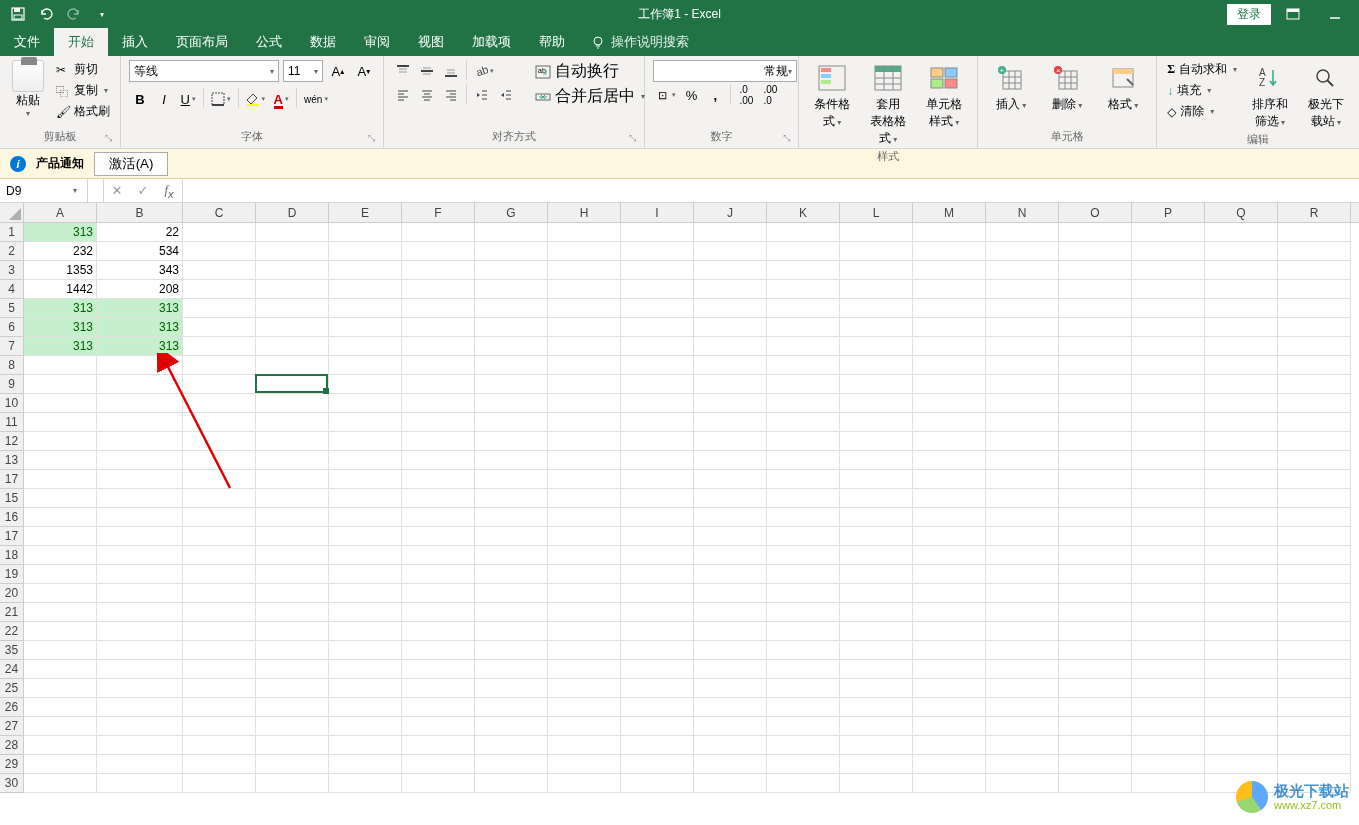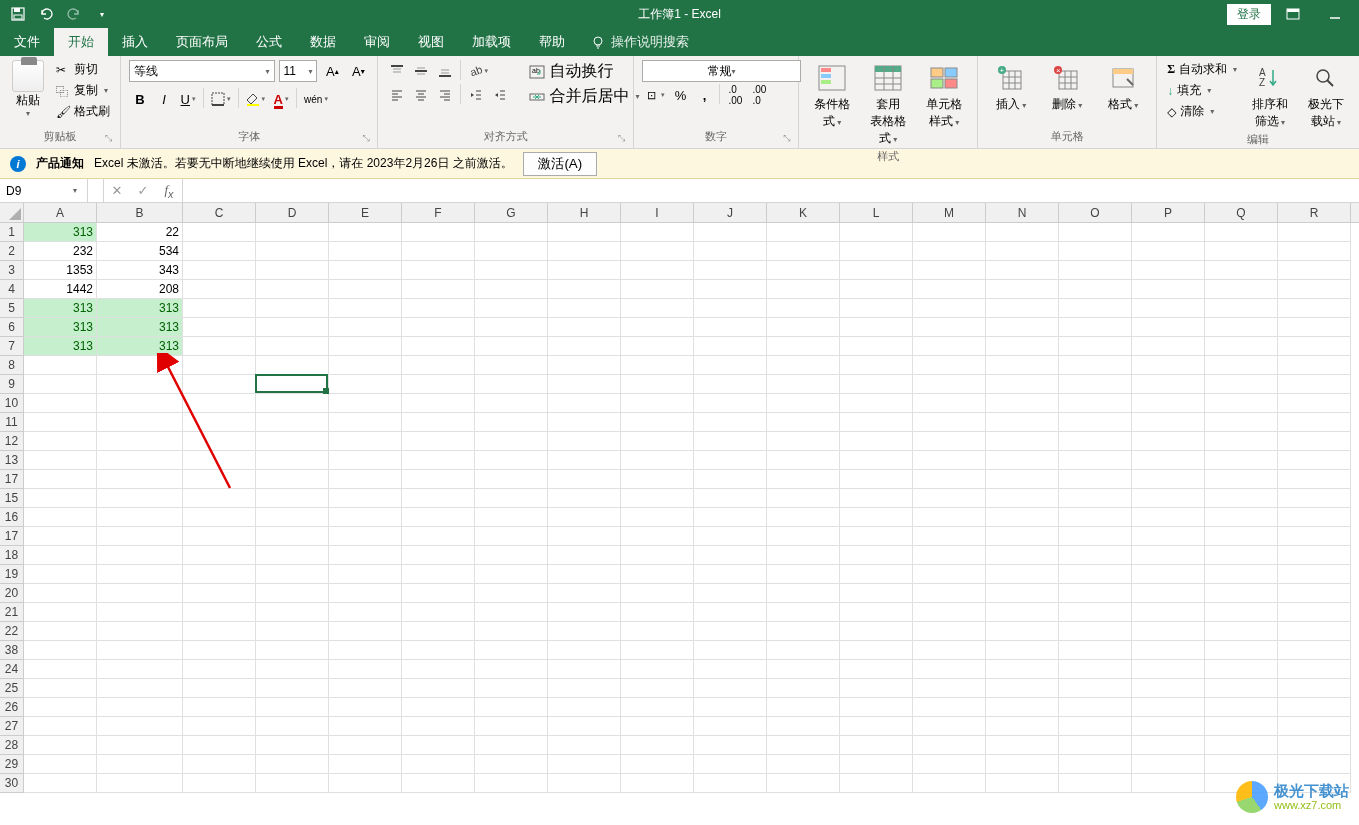--- a/index.html
+++ b/index.html
@@ -336,21 +336,21 @@
             <span style="font-size:8px;color:#666;margin-left:2px">▾</span>
           </div>
       </div>
     </div>
     <div class="group-label">对齐方式</div>
     <div class="dlg-launcher">⤡</div>
   </div>
 
   <div class="group" style="min-width:150px">
     <div class="group-body vstack">
-      <div class="combo" style="width:159px;justify-content:center">
+      <div class="combo" style="width:144px;justify-content:flex-end">
           <span>常规</span>
           <span class="dd-arrow">▾</span>
         </div>
       <div class="btn-row">
         <div class="rb-btn dd">
             <svg width="14" height="14">
               <text x="2" y="11" font-size="11">⊡</text>
             </svg>
           </div>
         <div class="rb-btn">%</div>
@@ -491,21 +491,20 @@
           <span class="big-label">极光下载站</span>
         </div>
     </div>
     <div class="group-label">编辑</div>
   </div>
 </div>
 
 <div class="msgbar">
   <div class="msg-icon">i</div>
   <span class="msg-title">产品通知</span>
-  <span>Excel 未激活。若要无中断地继续使用 Excel，请在 2023年2月26日 之前激活。</span>
   <button class="msg-btn">激活(A)</button>
 </div>
 
 <div class="fbar-row">
   <div class="name-box">
     <span>D9</span>
     <span class="nb-dd">▾</span>
   </div>
   <div style="width:16px;border-right:1px solid #d4d4d4"></div>
   <div class="fx-btns">
@@ -556,21 +555,21 @@
       <div class="row-h">13</div>
       <div class="row-h">17</div>
       <div class="row-h">15</div>
       <div class="row-h">16</div>
       <div class="row-h">17</div>
       <div class="row-h">18</div>
       <div class="row-h">19</div>
       <div class="row-h">20</div>
       <div class="row-h">21</div>
       <div class="row-h">22</div>
-      <div class="row-h">38</div>
+      <div class="row-h">35</div>
       <div class="row-h">24</div>
       <div class="row-h">25</div>
       <div class="row-h">26</div>
       <div class="row-h">27</div>
       <div class="row-h">28</div>
       <div class="row-h">29</div>
       <div class="row-h">30</div>
     </div>
   <div class="cells" id="cells">
       <div class="cell hl" style="left: 0px; top: 0px; width: 73px; height: 19px;">313</div>

